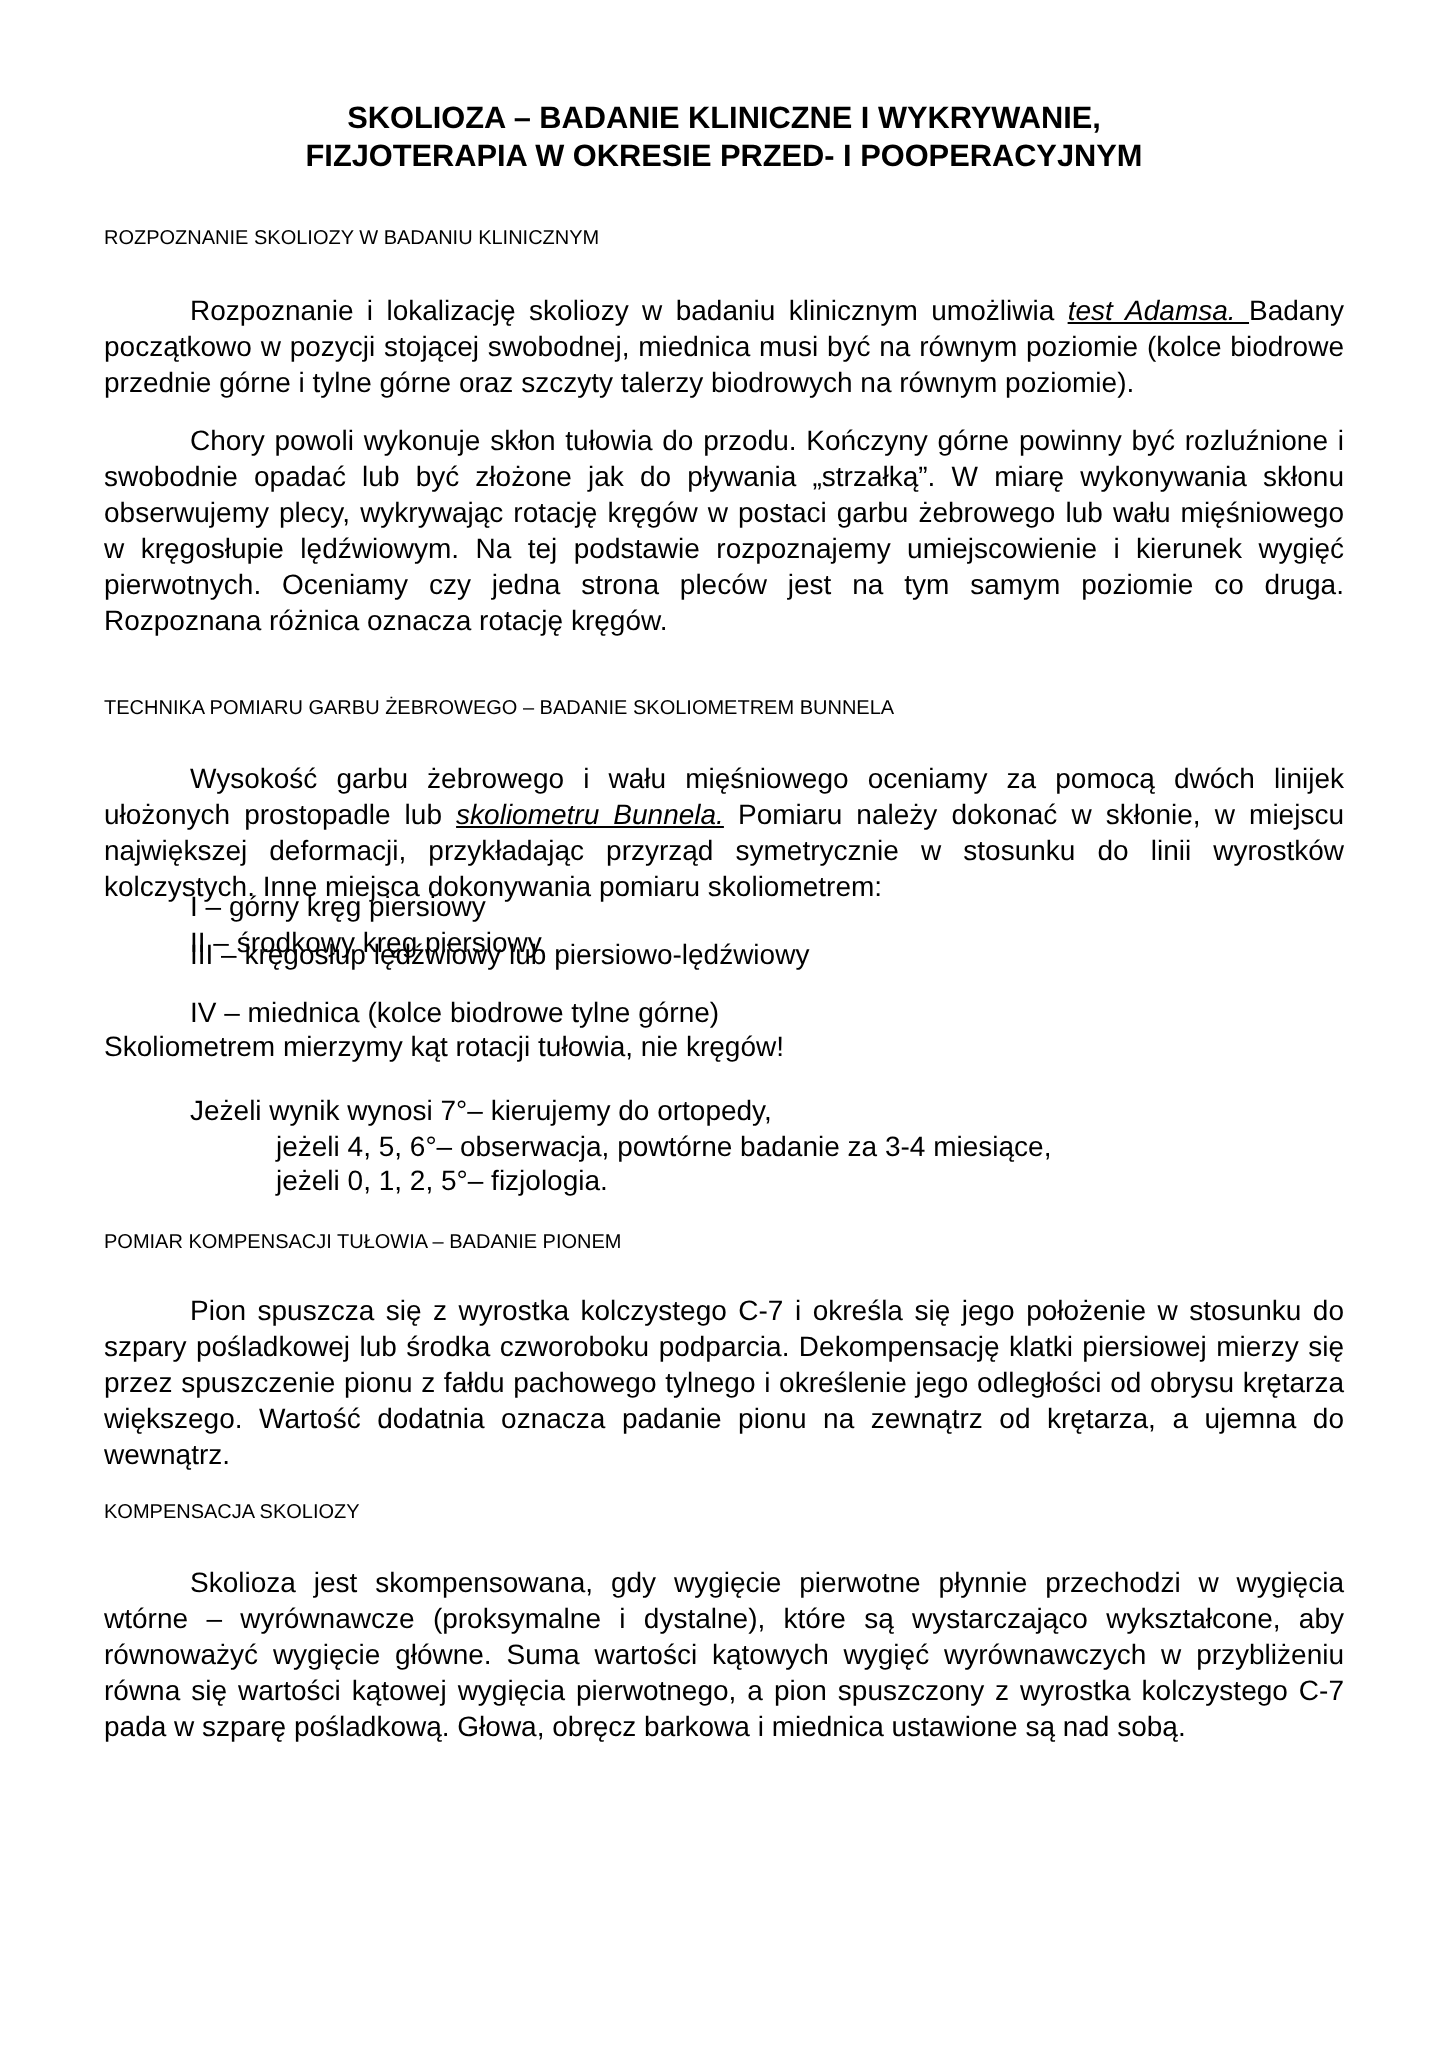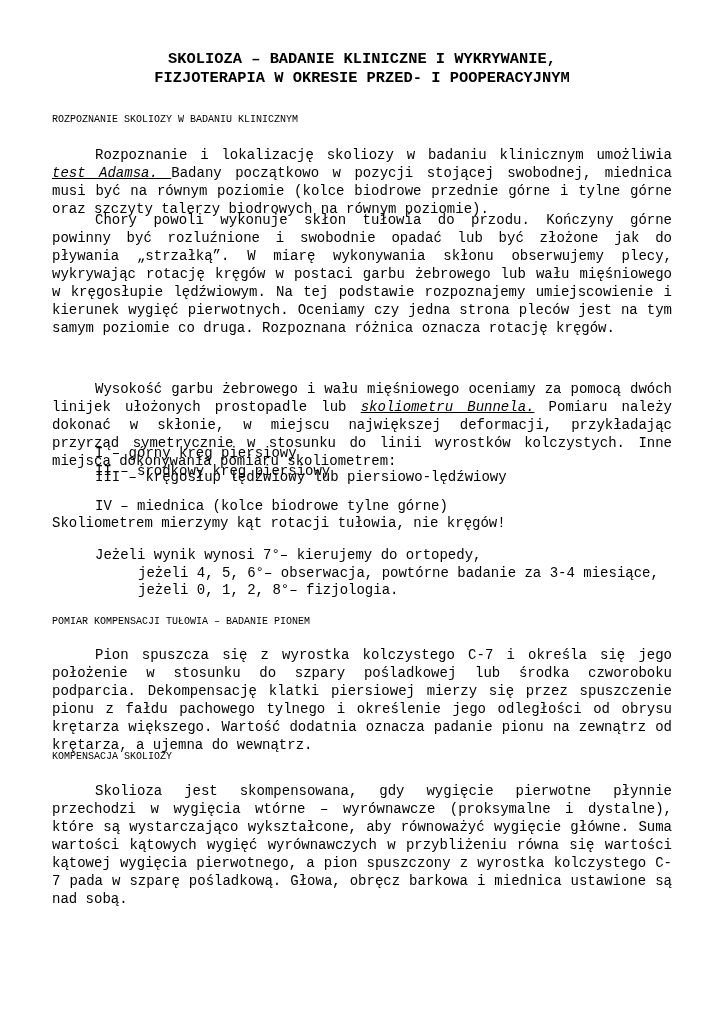--- a/index.html
+++ b/index.html
@@ -1,17 +1,17 @@
 <!DOCTYPE html>
 <html><head>
   <meta charset="utf-8">
   <style>
     html, body { margin: 0; padding: 0; background: #ffffff; }
     body { width: 724px; height: 1024px; position: relative; overflow: hidden; color: #000; font-family: "Liberation Sans", sans-serif; }
-    .page { position: absolute; left: 0; top: 0; width: 724px; height: 1024px; background: #fff; font-family: Liberation Mono, monospace; }
+    .page { position: absolute; left: 0; top: 0; width: 724px; height: 1024px; background: #fff; }
     .title { position: absolute; left: 52px; width: 620px; top: 50px; text-align: center; font-weight: bold; font-size: 15.4px; line-height: 19px; letter-spacing: 0px; }
     .title div { white-space: nowrap; }
     .heading { position: absolute; left: 52px; font-size: 10px; line-height: 18px; white-space: nowrap; transform-origin: left top; }
     .para { position: absolute; left: 52px; width: 620px; font-size: 14px; line-height: 18px; text-align: justify; }
     .para .ind { display: inline-block; width: 43px; }
     .ul { text-decoration: underline; font-style: italic; }
     .line { position: absolute; font-size: 14px; line-height: 18px; white-space: nowrap; }
     .footer { position: absolute; right: 52px; top: 966px; font-size: 12.5px; font-style: italic; white-space: nowrap; }
   </style>
 </head>
@@ -27,38 +27,39 @@
   <div class="heading" style="top:111px;">ROZPOZNANIE SKOLIOZY W BADANIU KLINICZNYM</div>
 
   <div class="para" style="top:146px;">
     <span class="ind"></span><span>Rozpoznanie i lokalizację skoliozy w badaniu klinicznym umożliwia </span><span class="ul">test Adamsa. </span><span>Badany początkowo w pozycji stojącej swobodnej, miednica musi być na równym poziomie (kolce biodrowe przednie górne i tylne górne oraz szczyty talerzy biodrowych na równym poziomie).</span>
   </div>
 
   <div class="para" style="top:211px;">
     <span class="ind"></span><span>Chory powoli wykonuje skłon tułowia do przodu. Kończyny górne powinny być rozluźnione i swobodnie opadać lub być złożone jak do pływania „strzałką”. W miarę wykonywania skłonu obserwujemy plecy, wykrywając rotację kręgów w postaci garbu żebrowego lub wału mięśniowego w kręgosłupie lędźwiowym. Na tej podstawie rozpoznajemy umiejscowienie i kierunek wygięć pierwotnych. Oceniamy czy jedna strona pleców jest na tym samym poziomie co druga. Rozpoznana różnica oznacza rotację kręgów.</span>
   </div>
 
+  <div class="heading" style="top:346px;">TECHNIKA POMIARU GARBU ŻEBROWEGO – BADANIE SKOLIOMETREM BUNNELA</div>
 
   <div class="para" style="top:380px;">
     <span class="ind"></span><span>Wysokość garbu żebrowego i wału mięśniowego oceniamy za pomocą dwóch linijek ułożonych prostopadle lub </span><span class="ul">skoliometru Bunnela.</span><span> Pomiaru należy dokonać w skłonie, w miejscu największej deformacji, przykładając przyrząd symetrycznie w stosunku do linii wyrostków kolczystych. Inne miejsca dokonywania pomiaru skoliometrem:</span>
   </div>
 
   <div>
     <div class="line" style="left:95px; top:444px;">I – górny kręg piersiowy</div>
     <div class="line" style="left:95px; top:462px;">II – środkowy kręg piersiowy</div>
     <div class="line" style="left:95px; top:468px;">III – kręgosłup lędźwiowy lub piersiowo-lędźwiowy</div>
     <div class="line" style="left:95px; top:497px;">IV – miednica (kolce biodrowe tylne górne)</div>
   </div>
 
   <div class="line" style="left:52px; top:514px;">Skoliometrem mierzymy kąt rotacji tułowia, nie kręgów!</div>
 
   <div>
     <div class="line" style="left:95px; top:546px;">Jeżeli wynik wynosi 7°– kierujemy do ortopedy,</div>
     <div class="line" style="left:138px; top:564px;">jeżeli 4, 5, 6°– obserwacja, powtórne badanie za 3-4  miesiące,</div>
-    <div class="line" style="left:138px; top:581px;">jeżeli 0, 1, 2, 8°– fizjologia.</div>
+    <div class="line" style="left:138px; top:581px;">jeżeli 0, 1, 2, 5°– fizjologia.</div>
   </div>
 
   <div class="heading" style="top:613px;">POMIAR KOMPENSACJI TUŁOWIA – BADANIE PIONEM</div>
 
   <div class="para" style="top:646px;">
     <span class="ind"></span><span>Pion spuszcza się z wyrostka kolczystego C-7 i określa się jego położenie w stosunku do szpary pośladkowej  lub środka czworoboku podparcia. Dekompensację klatki piersiowej mierzy się przez spuszczenie pionu z fałdu pachowego tylnego i określenie jego odległości od obrysu krętarza większego. Wartość dodatnia oznacza padanie pionu na zewnątrz od krętarza, a ujemna do wewnątrz.</span>
   </div>
 
   <div class="heading" style="top:748px;">KOMPENSACJA SKOLIOZY</div>
 

